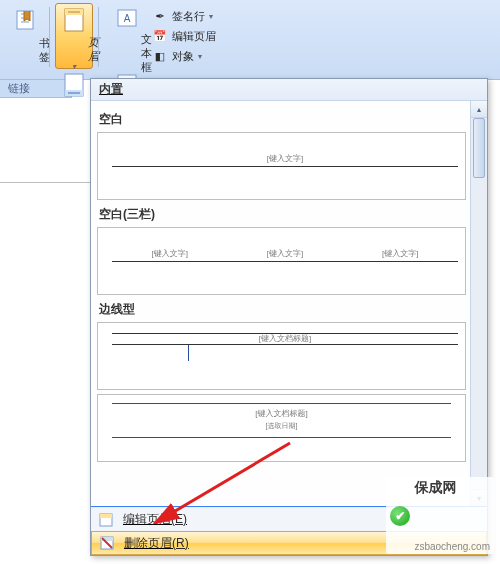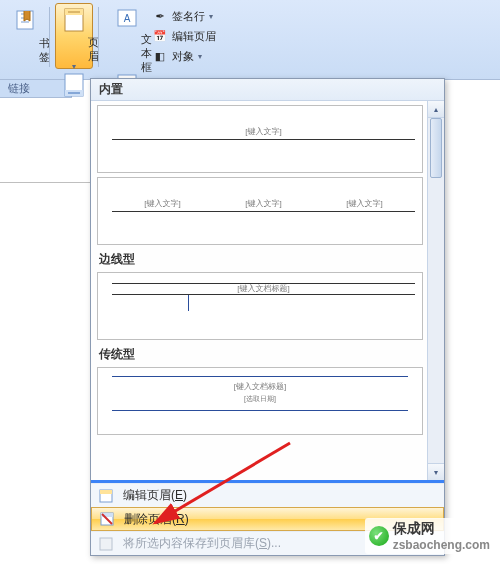--- a/index.html
+++ b/index.html
@@ -41,20 +41,21 @@
     justify-content: flex-start;
     width: 38px;
     height: 66px;
     border-radius: 3px;
     padding-top: 3px;
     cursor: default;
   }
   .big-btn.active {
     background: linear-gradient(to bottom, #fff0c8 0%, #ffd56b 50%, #ffb93c 100%);
     border: 1px solid #c28a30;
+    font-style: italic;
   }
   .big-btn .icon-box {
     width: 32px;
     height: 28px;
     display: flex;
     align-items: center;
     justify-content: center;
   }
   .big-btn .lbl {
     font-size: 11px;
@@ -116,27 +117,28 @@
     left: 0;
     top: 84px;
     width: 90px;
     height: 1px;
     background: #bfbfbf;
   }
   .gallery {
     position: absolute;
     left: 90px;
     top: 78px;
-    width: 355px;
+    width: 398px;
     bottom: 8px;
     background: #fbfcfd;
     border: 1px solid #8a9ab2;
     box-shadow: 2px 2px 6px rgba(0,0,0,0.25);
     display: flex;
     flex-direction: column;
+    text-decoration: underline;
   }
   .gallery-head {
     background: linear-gradient(to bottom, #eef4fb, #e3ecf8);
     border-bottom: 1px solid #c6d4e7;
     height: 22px;
     display: flex;
     align-items: center;
     padding-left: 8px;
     font-weight: bold;
     font-size: 12px;
@@ -249,21 +251,21 @@
   }
   .gitem-preview.boxline .cursor {
     width: 1px;
     height: 16px;
     background: #2a4d9b;
     position: absolute;
     left: 90px;
     top: 22px;
   }
   .gallery-footer {
-    border-top: 3px solid #3b82f6;
+    border-top: 1px solid #3b82f6;
     background: #f2f6fb;
   }
   .footer-item {
     height: 24px;
     display: flex;
     align-items: center;
     padding-left: 6px;
     gap: 8px;
     font-size: 12px;
     color: #2a2a2a;
@@ -310,24 +312,25 @@
     height: 20px;
     border-radius: 50%;
     background: radial-gradient(circle at 35% 35%, #7be07b, #18a818);
     display: flex;
     align-items: center;
     justify-content: center;
     color: #fff;
     font-size: 12px;
   }
   .watermark .sub {
-    font-size: 12px;
+    font-size: 10px;
     color: #888;
-    font-weight: bold;
+    font-weight: normal;
     display: block;
+    margin-top: 44px;
   }
   svg.icon { display: block; }
 </style>
 </head>
 <body>
 
 <div class="ribbon">
   <div class="ribbon-group">
     <div class="big-btn">
       <div class="icon-box">
@@ -456,43 +459,44 @@
 <div class="doc-area">
   <div class="doc-edge"></div>
 </div>
 
 <div class="gallery">
   <div class="gallery-head">
     <span>内置</span>
   </div>
   <div class="gallery-body">
     <div class="gallery-items">
+      <div class="gitem-title">空白</div>
       <div class="gitem-preview center">
         <div class="inner">
             <span class="ph">[键入文字]</span>
           </div>
       </div>
 
+      <div class="gitem-title">空白(三栏)</div>
       <div class="gitem-preview">
         <div class="inner">
           <span class="ph">[键入文字]</span>
           <span class="ph">[键入文字]</span>
           <span class="ph">[键入文字]</span>
         </div>
       </div>
 
       <div class="gitem-title">边线型</div>
       <div class="gitem-preview boxline">
         <div class="cursor"></div>
         <div class="inner">
             <span class="ph">[键入文档标题]</span>
           </div>
       </div>
 
-      <div class="gitem-title">传统型</div>
       <div class="gitem-preview bordered">
         <div class="inner">
           <div class="ph">[键入文档标题]</div>
           <div class="ph t2">[选取日期]</div>
         </div>
       </div>
     </div>
     <div class="gallery-scroll">
       <div class="arrow">▴</div>
       <div class="thumb"></div>
@@ -511,28 +515,20 @@
     </div>
     <div class="footer-item hover">
       <span class="fic">
         <svg width="16" height="16">
             <rect x="2" y="2" width="12" height="12" fill="#fff" stroke="#7a9dd0"></rect>
             <rect x="2" y="2" width="12" height="4" fill="#cfe0f6"></rect>
             <line x1="3" y1="3" x2="13" y2="13" stroke="#d03030" stroke-width="2"></line>
           </svg>
       </span>
       <span><span>删除页眉(</span><span class="u">R</span>)</span>
-    </div>
-    <div class="footer-item disabled">
-      <span class="fic">
-        <svg width="16" height="16">
-            <rect x="2" y="2" width="12" height="12" fill="#eef1f5" stroke="#b8c2d0"></rect>
-          </svg>
-      </span>
-      <span><span>将所选内容保存到页眉库(</span><span class="u">S</span>)...</span>
     </div>
   </div>
 </div>
 
 <svg class="red-arrow" width="170" height="100">
   <defs>
     <marker id="ah" markerWidth="10" markerHeight="10" refX="8" refY="3" orient="auto">
       <path d="M0,0 L9,3 L0,6 Z" fill="#e02020"></path>
     </marker>
   </defs>

